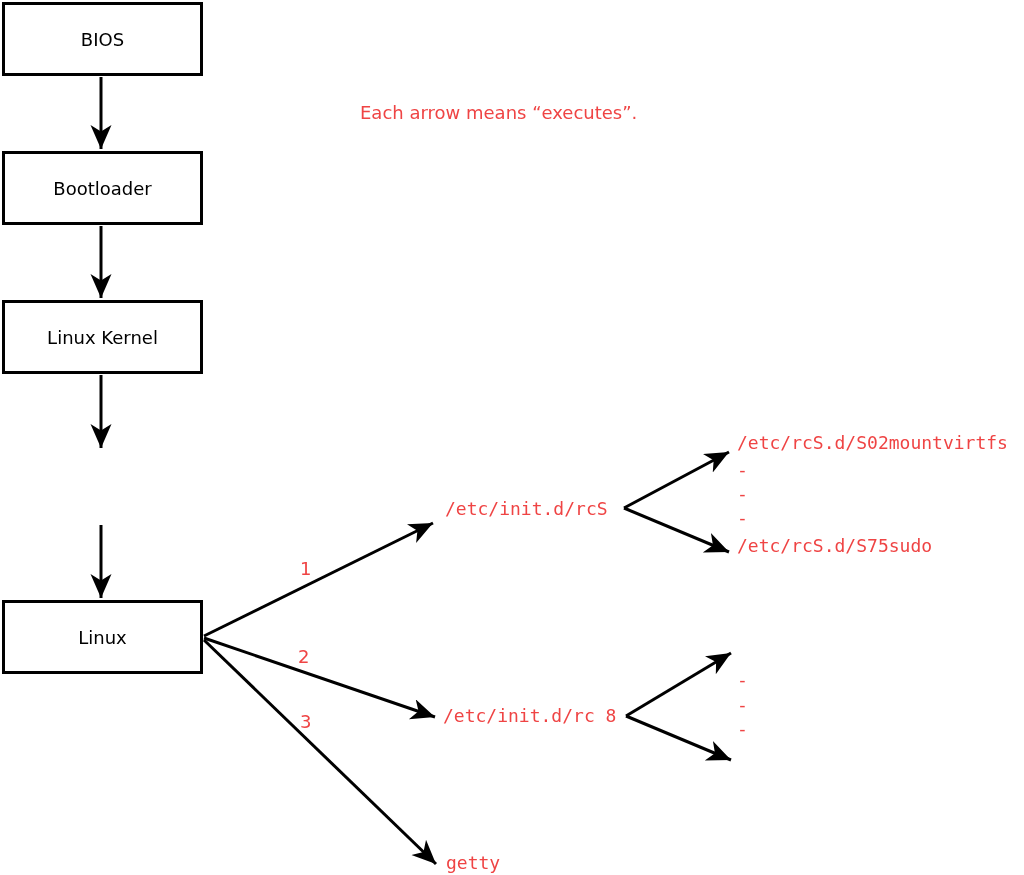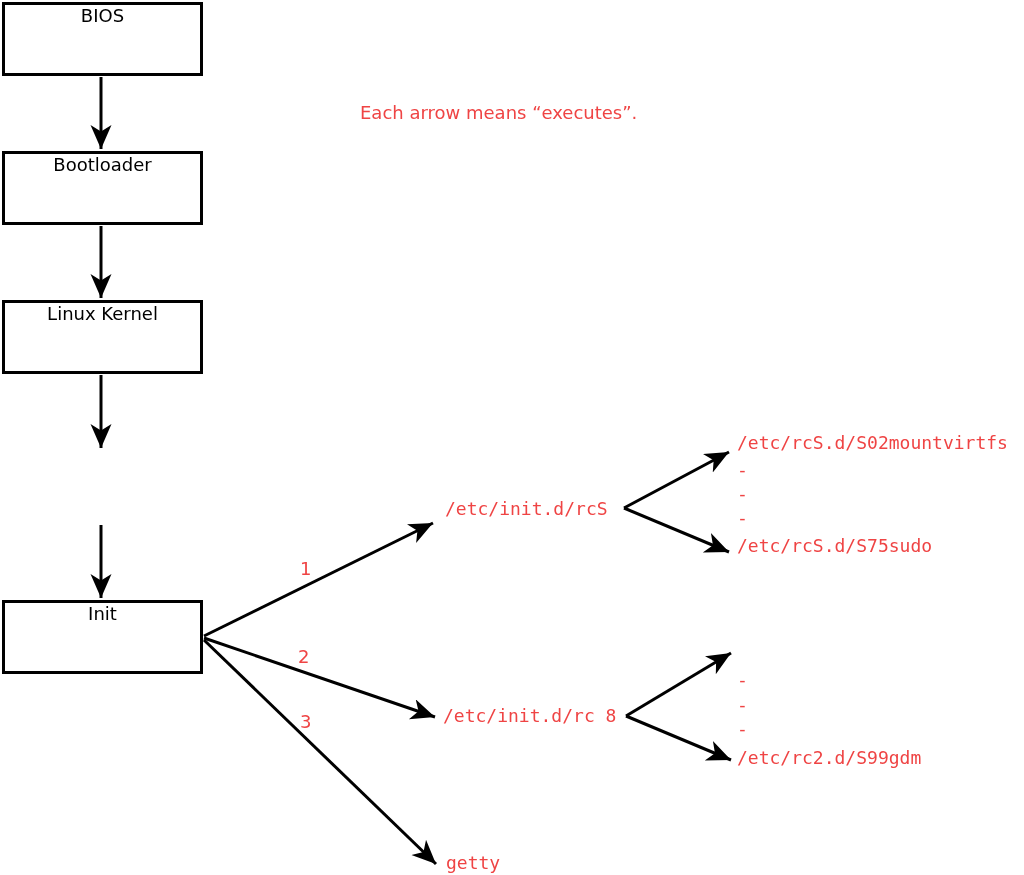--- a/index.html
+++ b/index.html
@@ -19,20 +19,21 @@
   }
   .node {
     position: absolute;
     left: 2px;
     width: 201px;
     height: 74px;
     box-sizing: border-box;
     border: 3px solid #000000;
     background: #ffffff;
     display: flex;
+    align-items: center;
     justify-content: center;
     font-size: 18px;
     color: #000000;
   }
   .txt {
     position: absolute;
     white-space: pre;
     line-height: 20px;
     color: #ef4444;
   }
@@ -71,21 +72,21 @@
   <div class="node" style="top:2px">
     <span>BIOS</span>
   </div>
   <div class="node" style="top:151px">
     <span>Bootloader</span>
   </div>
   <div class="node" style="top:300px">
     <span>Linux Kernel</span>
   </div>
   <div class="node" style="top:600px">
-    <span>Init</span>
+    <span>Linux</span>
   </div>
 
   <span class="txt sans" style="left:360px;top:103px">Each arrow means “executes”.</span>
 
   <span class="txt sans" style="left:300px;top:559px">1</span>
   <span class="txt sans" style="left:298px;top:647px">2</span>
   <span class="txt sans" style="left:300px;top:712px">3</span>
 
   <span class="txt mono" style="left:445px;top:499px">/etc/init.d/rcS</span>
   <span class="txt mono" style="left:443px;top:706px">/etc/init.d/rc 8</span>
@@ -93,15 +94,14 @@
 
   <span class="txt mono" style="left:737px;top:433px">/etc/rcS.d/S02mountvirtfs</span>
   <span class="txt mono" style="left:737px;top:460px">-</span>
   <span class="txt mono" style="left:737px;top:484px">-</span>
   <span class="txt mono" style="left:737px;top:508px">-</span>
   <span class="txt mono" style="left:737px;top:536px">/etc/rcS.d/S75sudo</span>
 
   <span class="txt mono" style="left:737px;top:670px">-</span>
   <span class="txt mono" style="left:737px;top:695px">-</span>
   <span class="txt mono" style="left:737px;top:719px">-</span>
-  <span class="txt mono" style="left:737px;top:748px">/etc/rc2.d/S99gdm</span>
 
 </div>
 
 </body></html>

